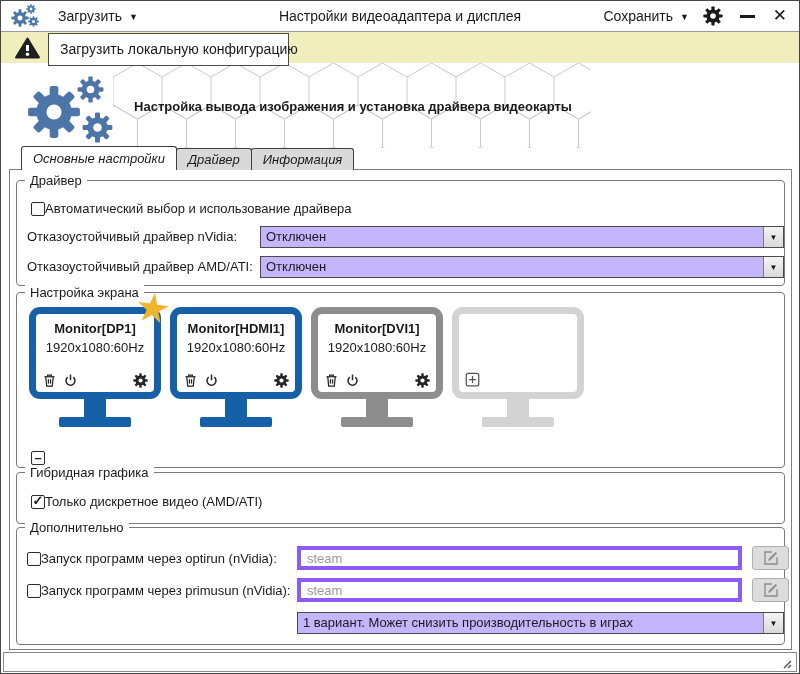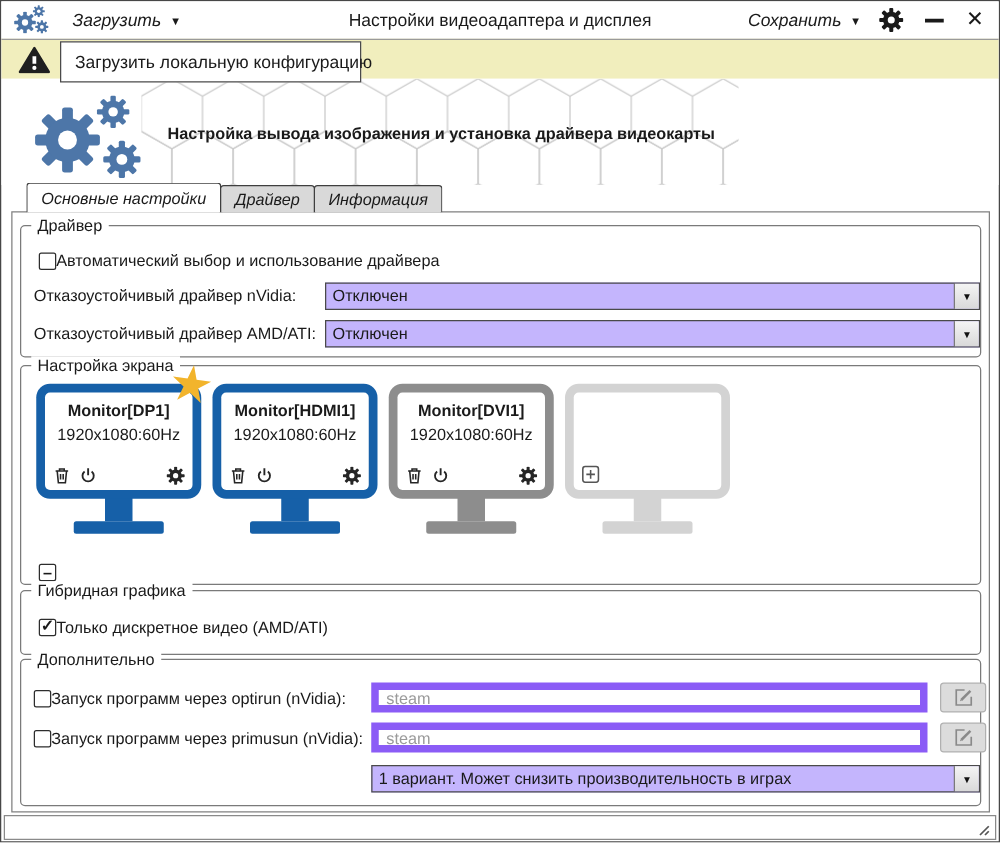--- a/index.html
+++ b/index.html
@@ -5,21 +5,21 @@
   html,body{margin:0;padding:0;background:#eee;}
   .window{
     position:relative;width:798px;height:672px;margin:0 auto;
     border:1px solid #474747;background:#fff;overflow:hidden;
     font-family:"Liberation Sans",sans-serif;color:#1a1a1a;
   }
   svg{display:block}
   
   .titlebar{position:absolute;left:0;top:0;right:0;height:30px;background:#fff;}
   .app-icon{position:absolute;left:10px;top:3px;width:32px;height:25px;color:#4d76a8;}
-  .menu-btn{position:absolute;top:0;height:30px;display:flex;align-items:center;gap:7px;font-size:14px;cursor:default;font-style:italic;}
+  .menu-btn{position:absolute;top:0;height:30px;display:flex;align-items:center;gap:7px;font-size:14px;cursor:default;}
   .load-btn{left:57px;}
   .save-btn{right:110px;}
   .dd-arrow{font-size:9px;line-height:1;transform:translateY(1px);}
   .win-title{position:absolute;left:180px;right:180px;top:0;height:30px;line-height:30px;text-align:center;font-size:14px;}
   .gear-btn{position:absolute;right:76px;top:5px;width:20px;height:20px;color:#1a1a1a;}
   .min-btn{position:absolute;right:44px;top:14px;width:15px;height:3px;background:#1a1a1a;}
   .close-btn{position:absolute;right:12px;top:2px;font-size:17px;line-height:26px;}
   
   .banner{position:absolute;left:0;top:30px;right:0;height:32px;background:#f1eebd;border-top:1px solid #9a9a9a;box-sizing:border-box;}
   .warn-icon{position:absolute;left:13px;top:5px;width:27px;height:22px;}
@@ -52,21 +52,21 @@
   
   .cb-row{position:absolute;display:flex;align-items:center;gap:0;font-size:13px;}
   .checkbox{width:14px;height:14px;border:1.5px solid #2d2d2d;border-radius:2px;background:#fff;
             display:flex;align-items:center;justify-content:center;font-size:13px;font-weight:bold;line-height:1;box-sizing:border-box;}
   .checkbox span{transform:translateY(-1px);}
   .field-label{position:absolute;font-size:13px;line-height:22px;}
   .combo{position:absolute;height:22px;border:1px solid #4a4a4a;background:#c4b5fd;box-sizing:border-box;}
   .combo .val{position:absolute;left:5px;right:24px;top:0;height:20px;line-height:20px;font-size:13px;white-space:nowrap;overflow:hidden;}
   .combo .btn{position:absolute;right:0;top:0;bottom:0;width:19px;background:linear-gradient(#f4f4f4,#d9d9d9);
               border-left:1px solid #7a7a7a;display:flex;align-items:center;justify-content:center;font-size:8px;color:#111;}
-  .text-input{position:absolute;height:24px;border:6px solid #8b5cf6;box-sizing:border-box;font-size:13px;
+  .text-input{position:absolute;height:24px;border:4px solid #8b5cf6;box-sizing:border-box;font-size:13px;
               padding:0 6px;font-family:"Liberation Sans",sans-serif;color:#333;background:#fff;}
   .text-input::placeholder{color:#9a9a9a;opacity:1;}
   .edit-btn{position:absolute;width:37px;height:24px;background:#dcdcdc;border:1px solid #b0b0b0;border-radius:3px;
             display:flex;align-items:center;justify-content:center;color:#8a8a8a;box-sizing:border-box;}
   
   .monitors{position:absolute;left:12px;top:14px;display:flex;gap:9px;}
   .monitor{position:relative;width:132px;}
   .bezel{position:relative;height:92px;border-radius:11px;padding:0;box-sizing:border-box;}
   .screen{position:absolute;left:7px;top:7px;right:7px;bottom:7px;background:#fff;border-radius:4px;overflow:visible;}
   .mon-name{margin-top:7px;text-align:center;font-size:13px;font-weight:bold;}

